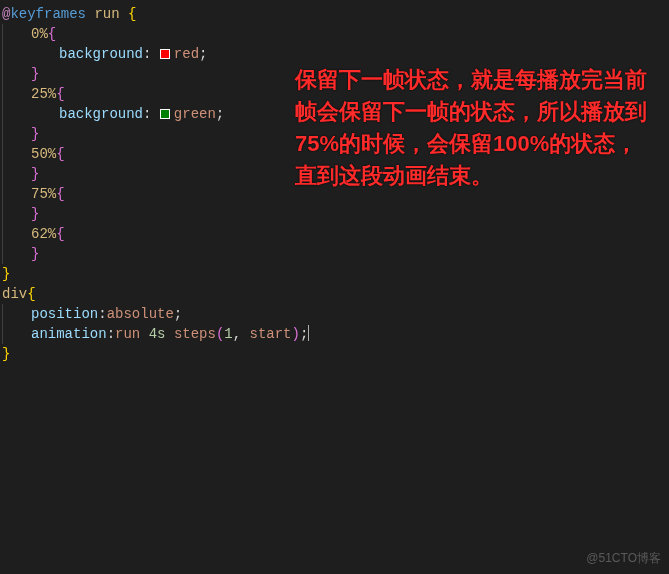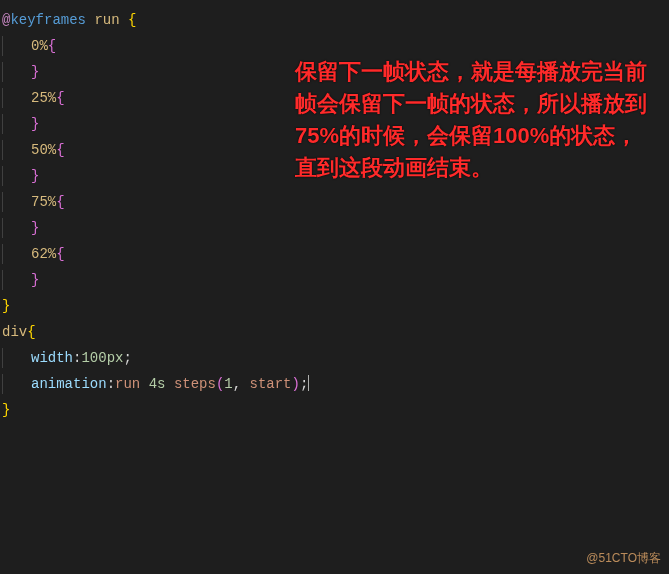--- a/index.html
+++ b/index.html
@@ -11,21 +11,21 @@
     color: #d4d4d4;
     width: 669px;
     height: 574px;
     overflow: hidden;
     position: relative;
   }
   .editor {
     padding: 4px 2px;
     position: relative;
   }
-  .line { white-space: pre; height: 20px; margin-top: 6px; }
+  .line { white-space: pre; height: 20px; }
   .indent1 { padding-left: 28px; }
   .indent2 { padding-left: 56px; }
   .guide { border-left: 1px solid #404040; }
 
   .at       { color: #c586c0; }
   .kw       { color: #569cd6; }
   .ident    { color: #d7ba7d; }
   .brace    { color: #ffd700; }
   .brace2   { color: #da70d6; }
   .prop     { color: #9cdcfe; }
@@ -37,21 +37,21 @@
   .swatch {
     display: inline-block;
     width: 10px; height: 10px;
     border: 1px solid #fff;
     margin-right: 4px;
     vertical-align: -1px;
   }
 
   .overlay {
     position: absolute;
-    top: 56px;
+    top: 64px;
     left: 295px;
     width: 360px;
     color: #ff2a2a;
     font-family: "Microsoft YaHei", "PingFang SC", sans-serif;
     font-size: 22px;
     font-weight: 700;
     line-height: 32px;
     text-shadow: 0 0 2px #000;
     pointer-events: none;
   }
@@ -60,52 +60,54 @@
     display: inline-block;
     width: 1px; height: 16px;
     background: #aeafad;
     vertical-align: -3px;
   }
 
   .watermark {
     position: absolute;
     right: 8px;
     bottom: 6px;
-    color: #fdba74;
+    color: #737373;
     font-family: "Microsoft YaHei", sans-serif;
     font-size: 12px;
     opacity: 0.7;
   }
 </style>
 </head>
 <body>
 
 <div class="editor">
 
 <div class="line"><span class="at">@</span><span class="kw">keyframes</span><span> </span><span class="ident">run</span><span> </span><span class="brace">{</span></div>
 
 <div class="line indent1 guide"><span class="pct">0%</span><span class="brace2">{</span></div>
+<div class="line indent2 guide"><span class="prop">background</span><span class="punct">: </span><span class="swatch" style="background:#ff0000"></span><span class="val">red</span><span class="punct">;</span></div>
 <div class="line indent1 guide"><span class="brace2">}</span></div>
 
 <div class="line indent1 guide"><span class="pct">25%</span><span class="brace2">{</span></div>
+<div class="line indent2 guide"><span class="prop">background</span><span class="punct">: </span><span class="swatch" style="background:#008000"></span><span class="val">green</span><span class="punct">;</span></div>
 <div class="line indent1 guide"><span class="brace2">}</span></div>
 
 <div class="line indent1 guide"><span class="pct">50%</span><span class="brace2">{</span></div>
 <div class="line indent1 guide"><span class="brace2">}</span></div>
 
 <div class="line indent1 guide"><span class="pct">75%</span><span class="brace2">{</span></div>
 <div class="line indent1 guide"><span class="brace2">}</span></div>
 
 <div class="line indent1 guide"><span class="pct">62%</span><span class="brace2">{</span></div>
 <div class="line indent1 guide"><span class="brace2">}</span></div>
 
 <div class="line"><span class="brace">}</span></div>
 
 <div class="line"><span class="ident">div</span><span class="brace">{</span></div>
-<div class="line indent1 guide"><span class="prop">width</span><span class="punct">:</span><span class="num">100px</span><span class="punct">;</span></div>
+<div class="line indent1 guide"><span class="prop">position</span><span class="punct">:</span><span class="val">absolute</span><span class="punct">;</span></div>
 <div class="line indent1 guide"><span class="prop">animation</span><span class="punct">:</span><span class="val">run</span><span> </span><span class="num">4s</span><span> </span><span class="val">steps</span><span class="brace2">(</span><span class="num">1</span><span class="punct">, </span><span class="val">start</span><span class="brace2">)</span><span class="punct">;</span><span class="cursor"></span></div>
 <div class="line"><span class="brace">}</span></div>
 
 </div>
 
 <div class="overlay">保留下一帧状态，就是每播放完当前帧会保留下一帧的状态，所以播放到75%的时候，会保留100%的状态，直到这段动画结束。</div>
 
 <div class="watermark">@51CTO博客</div>
 
 </body></html>

